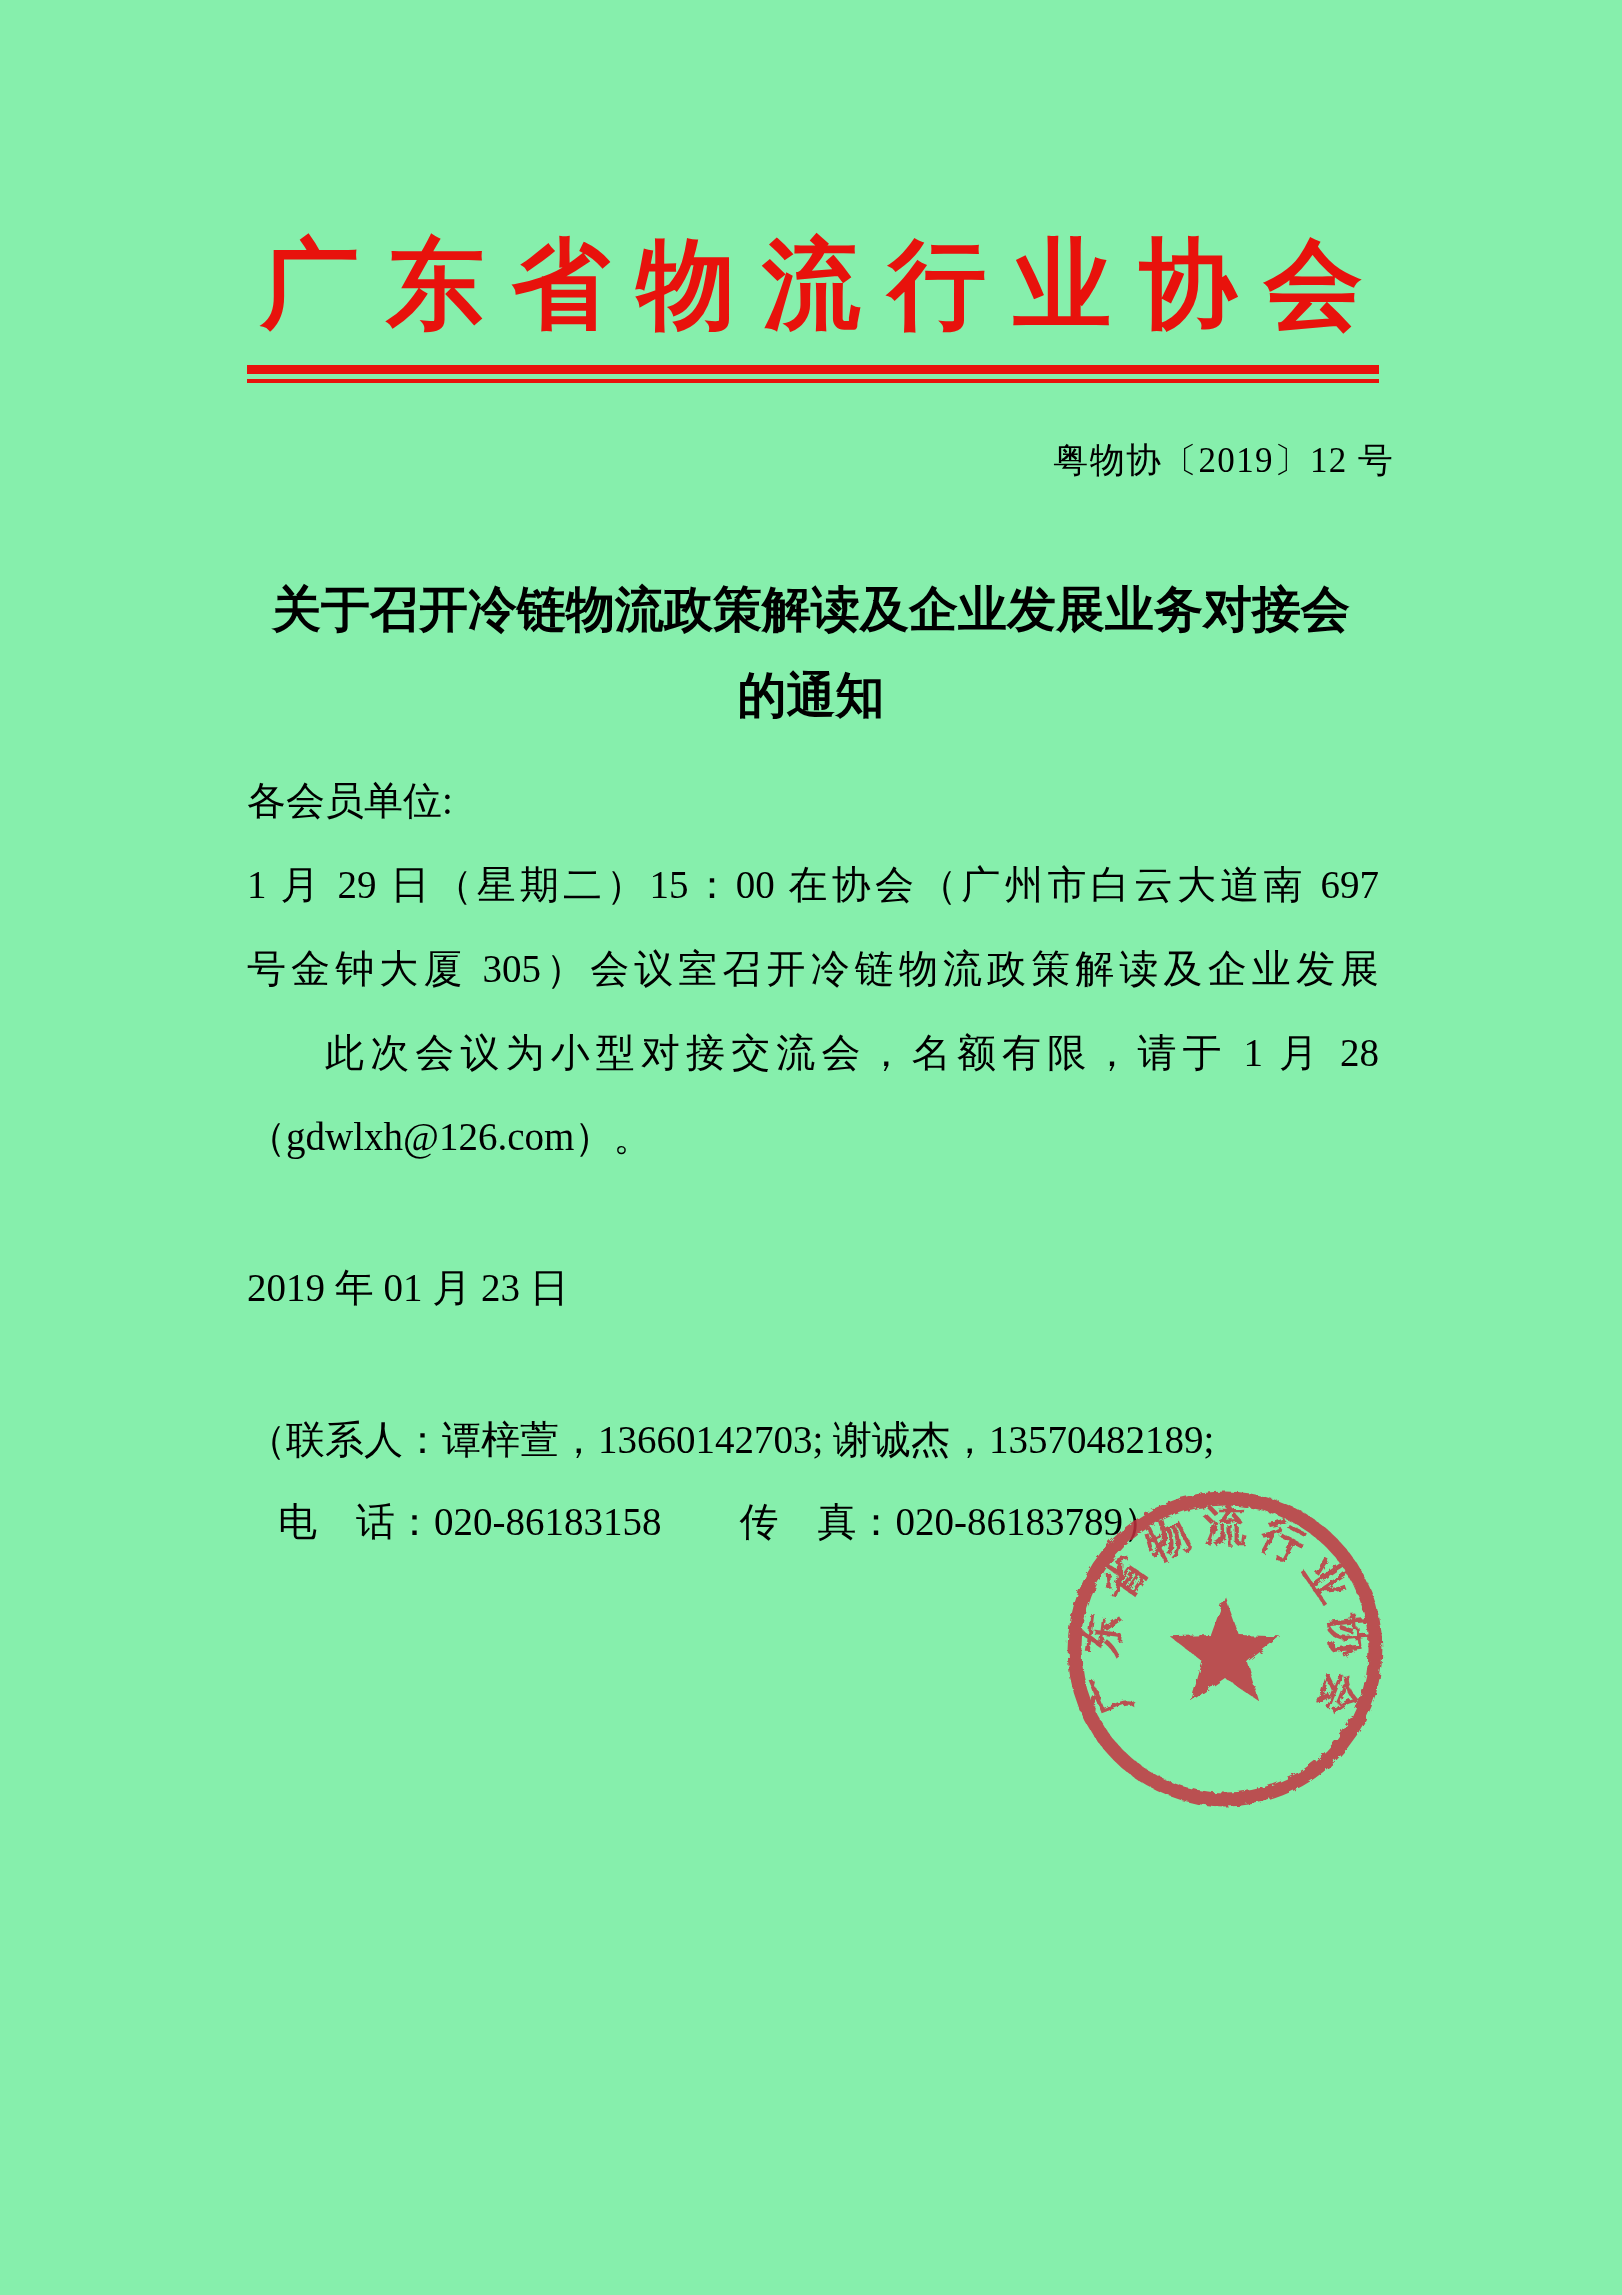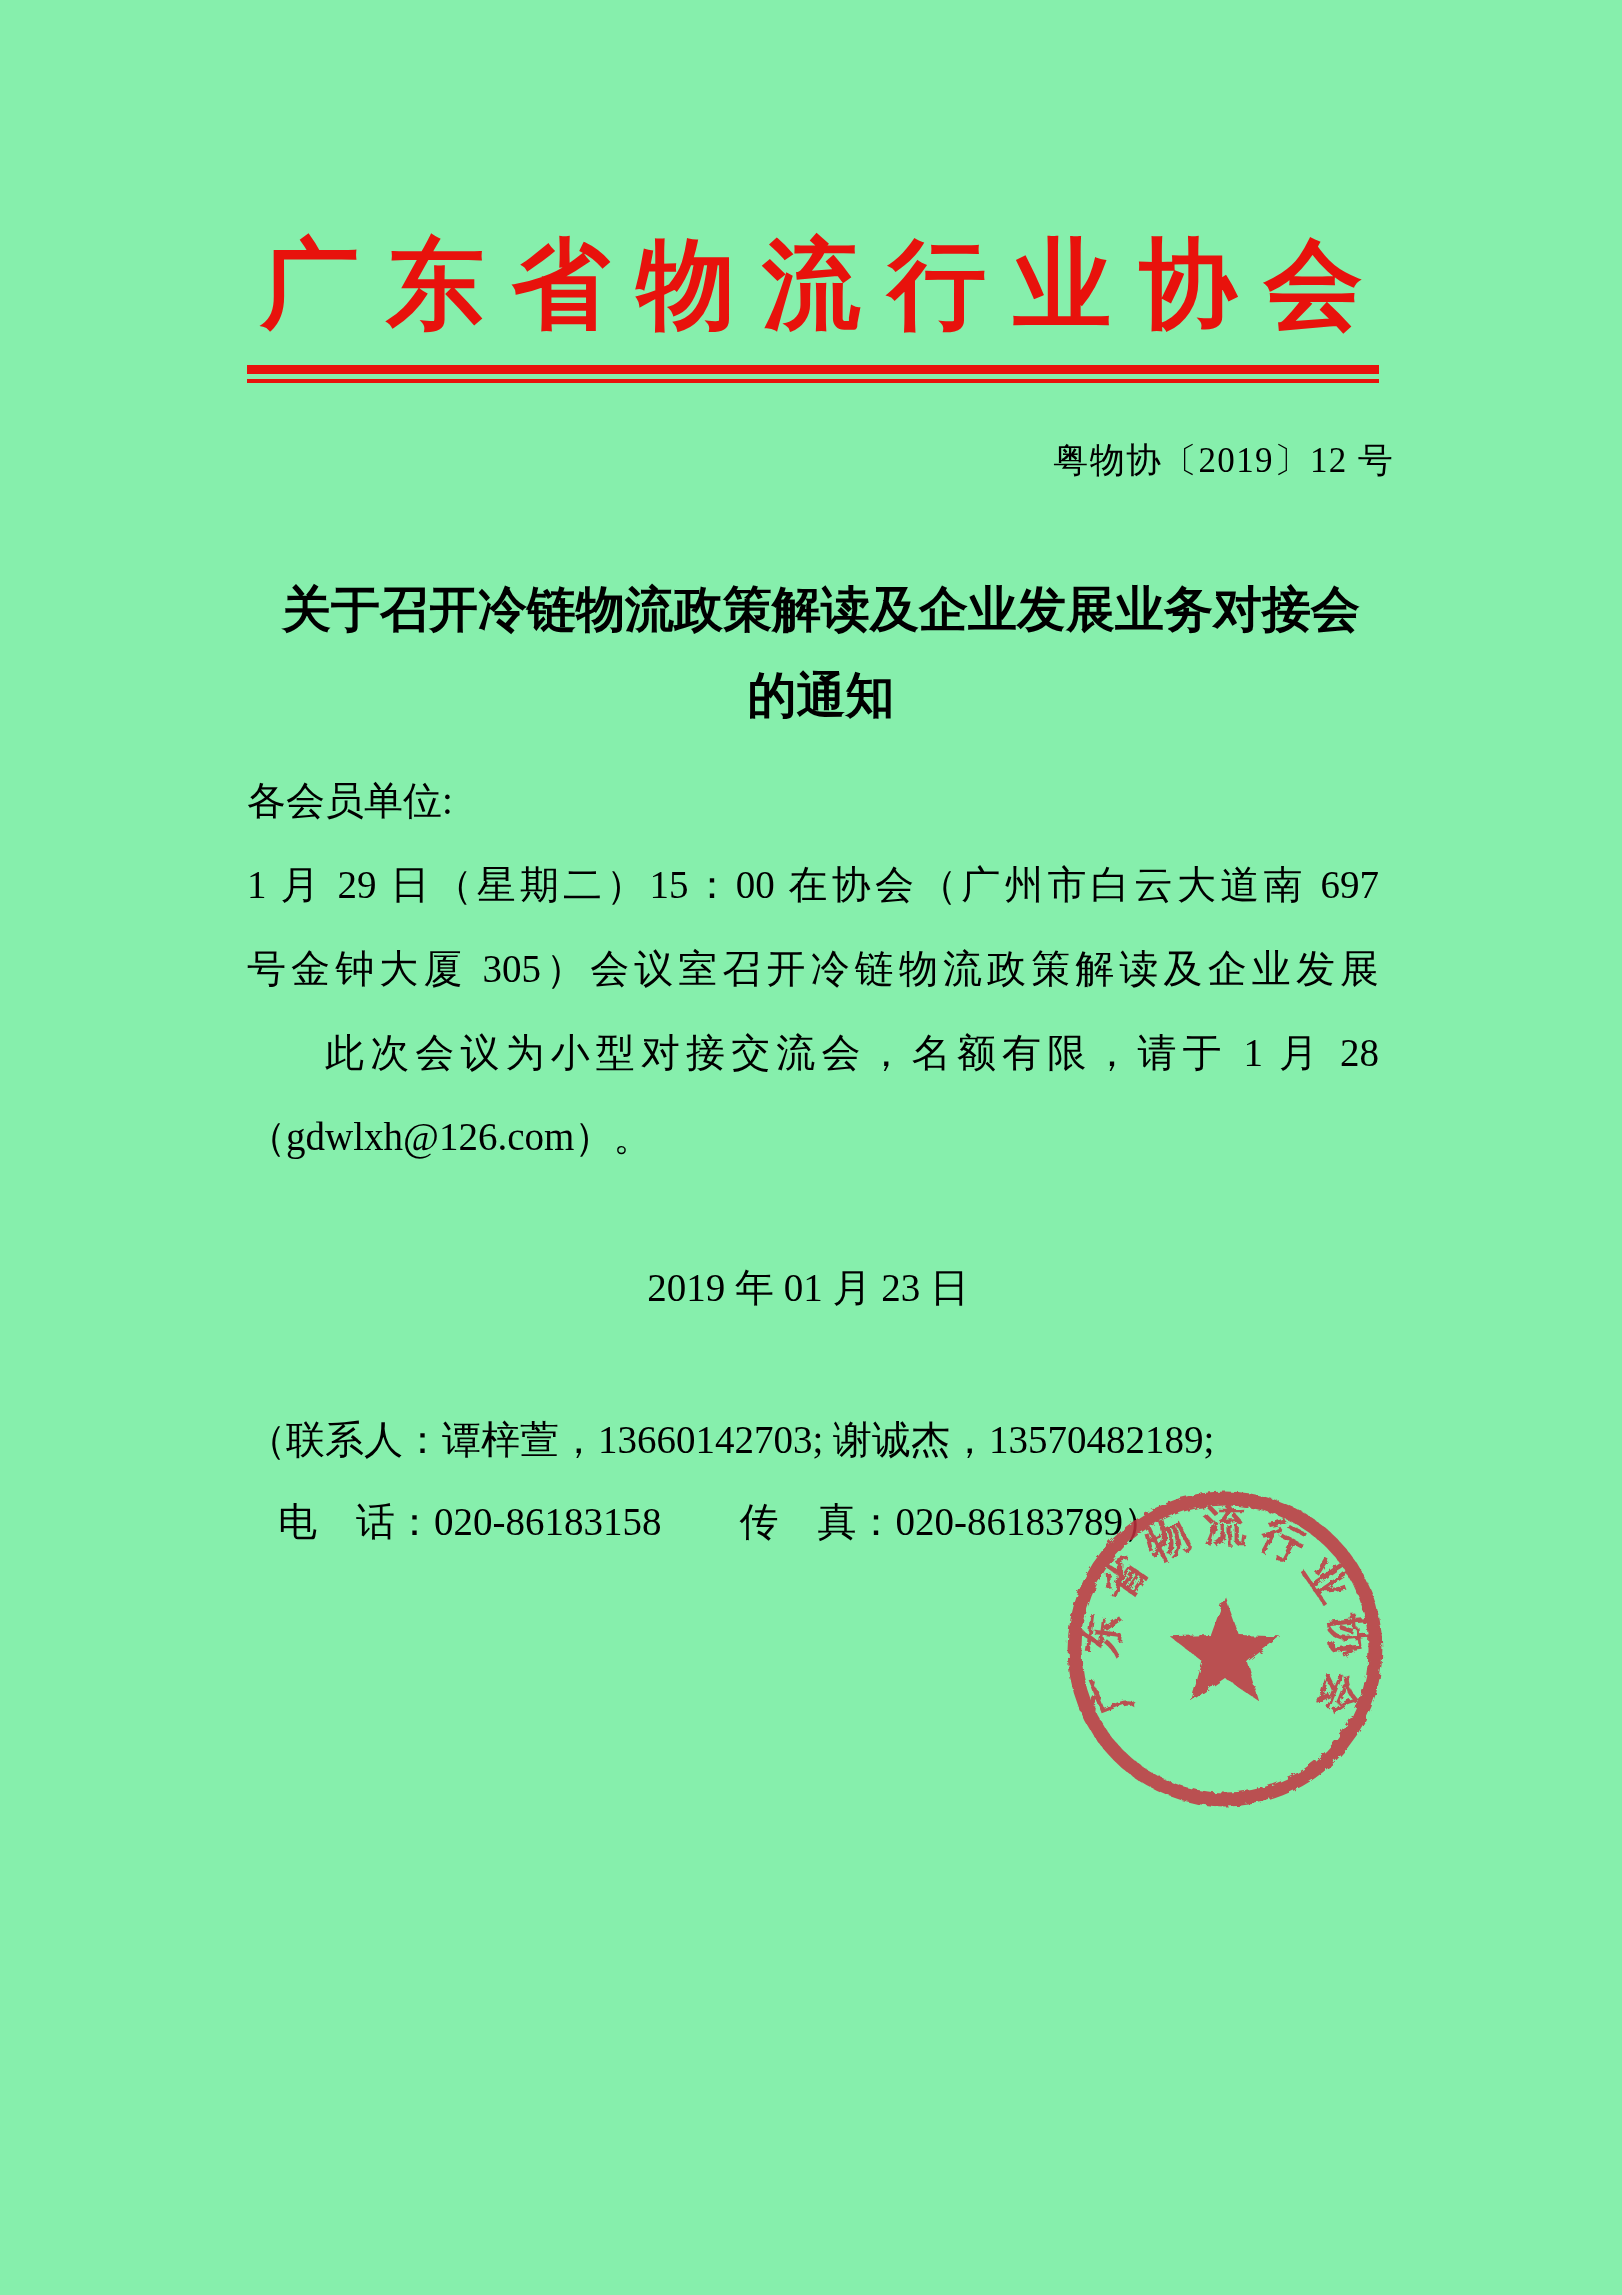--- a/index.html
+++ b/index.html
@@ -28,33 +28,33 @@
   .rule-wrap{position:absolute;top:365px;left:247px;width:1132px;}
   .rule-thick{height:9.2px;background:var(--accent);}
   .rule-thin{margin-top:5.2px;height:3.3px;background:var(--accent);}
 
   .doc-number{
     position:absolute;top:437px;left:262px;width:1132px;
     text-align:right;font-size:35px;letter-spacing:1.3px;
   }
 
   .notice-title{
-    position:absolute;top:567px;left:255px;width:1132px;
+    position:absolute;top:567px;left:245px;width:1132px;
     text-align:center;font-weight:bold;font-size:49px;line-height:86px;
   }
 
   .body-col{
     position:absolute;top:759px;left:247px;width:1132px;
     font-size:39px;line-height:84px;
   }
   .line{min-height:84px;}
   .indent{text-indent:2em;}
   .just{text-align:justify;text-align-last:justify;}
   .attachment-line{margin-top:76px;padding-left:111px;}
-  .date-line{margin-top:67px;text-align:center;padding-right:9.8px;}
+  .date-line{margin-top:67px;text-align:left;padding-right:9.8px;}
   .contact-block{margin-top:69px;line-height:82px;}
   .contact-l2{padding-left:31px;}
 
   .seal{
     position:absolute;left:1060px;top:1484px;width:330px;height:330px;
     opacity:0.84;z-index:5;pointer-events:none;
   }
   .seal svg{width:100%;height:100%;}
 </style>
 </head>

